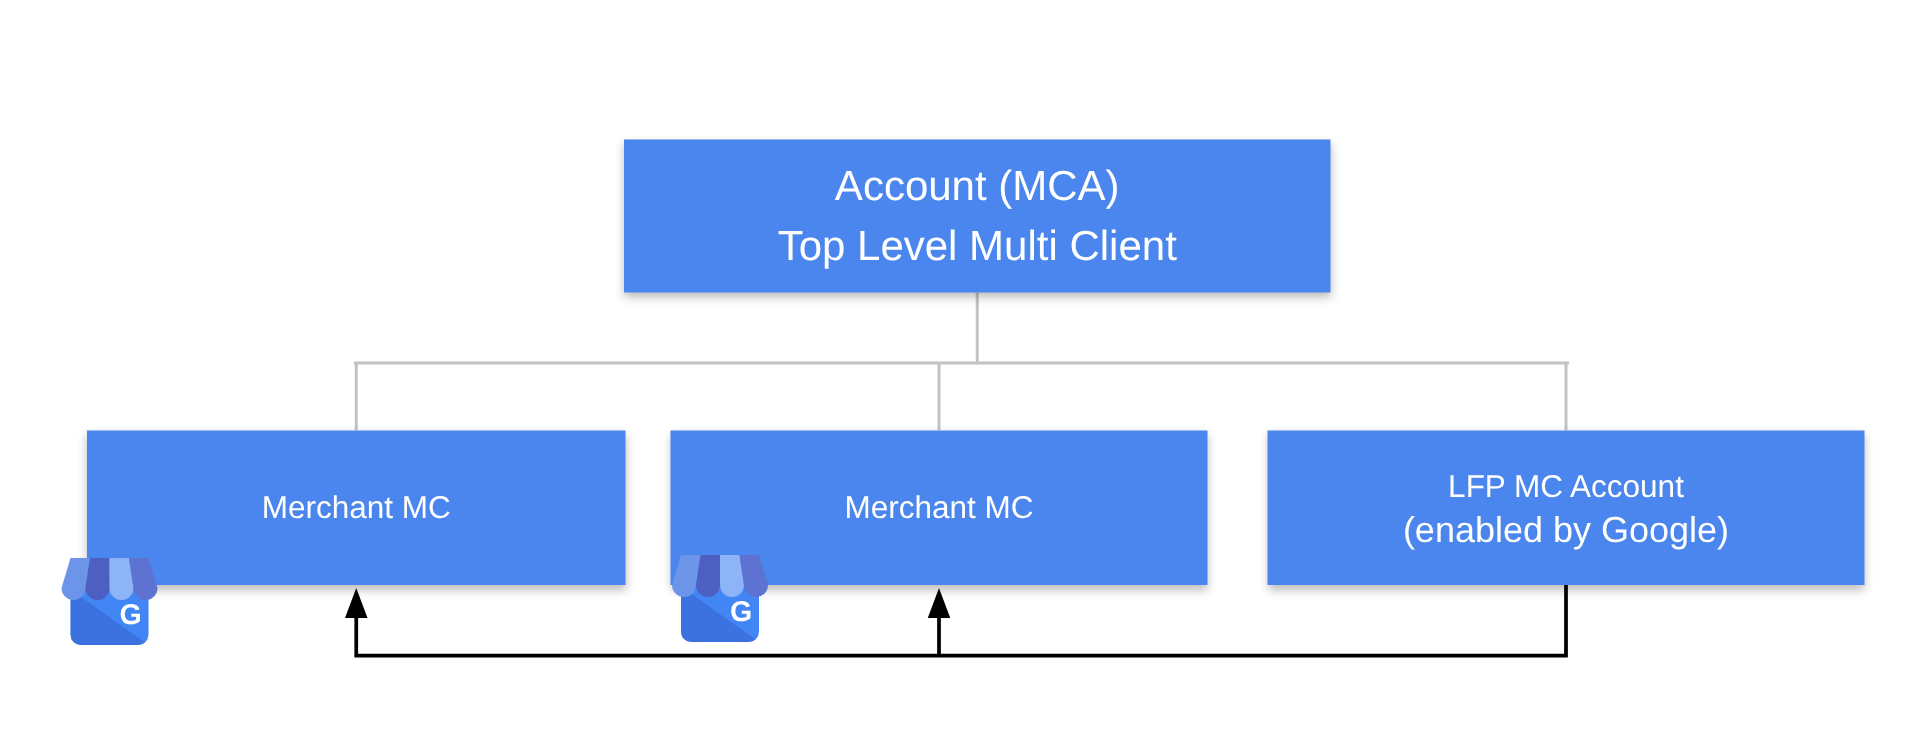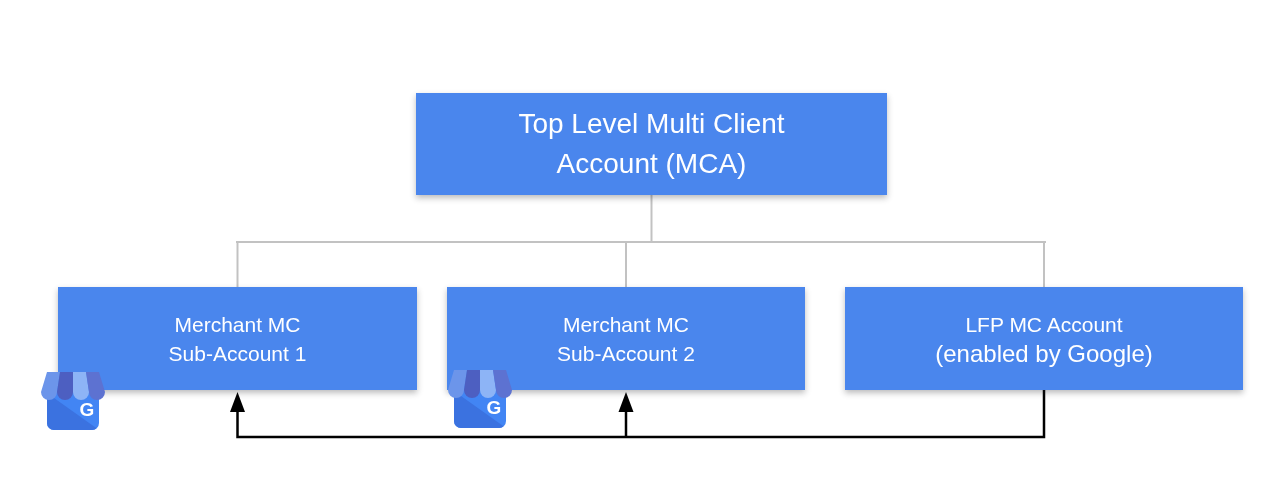--- a/index.html
+++ b/index.html
@@ -112,32 +112,30 @@
     </g>
     <g>
       <path class="feed-line" d="M1044,390 V437 H237.5 V411"></path>
       <path class="feed-line" d="M626,437 V411"></path>
       <polygon class="feed-head" points="237.5,392 230,412 245,412"></polygon>
       <polygon class="feed-head" points="626,392 618.5,412 633.5,412"></polygon>
     </g>
   </svg>
 
   <div class="node node-mca">
+    <div class="line line2">Account (MCA)</div>
     <div class="line line1">Top Level Multi Client</div>
-    <div class="line line2">Account (MCA)</div>
   </div>
 
   <div class="node node-sub1">
     <div class="line line1">Merchant MC</div>
-    <div class="line line2">Sub-Account 1</div>
   </div>
 
   <div class="node node-sub2">
     <div class="line line1">Merchant MC</div>
-    <div class="line line2">Sub-Account 2</div>
   </div>
 
   <div class="node node-lfp">
     <div class="line line1">LFP MC Account</div>
     <div class="line line2">(enabled by Google)</div>
   </div>
 
   <svg class="badge-icon pos1" viewBox="0 0 68 66">
     <use href="#gbp-icon"></use>
   </svg>

